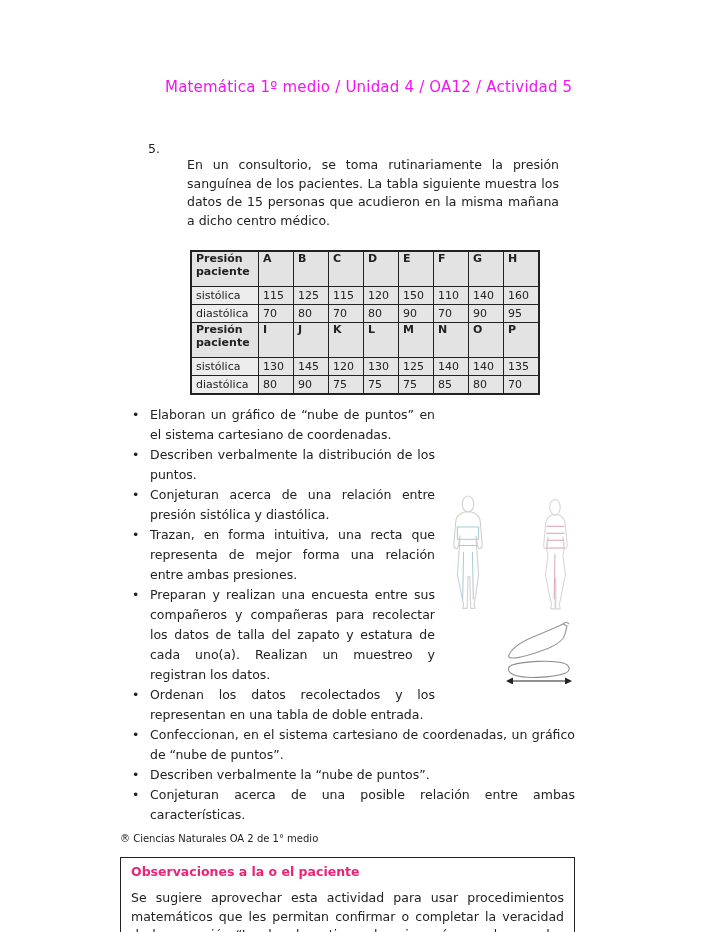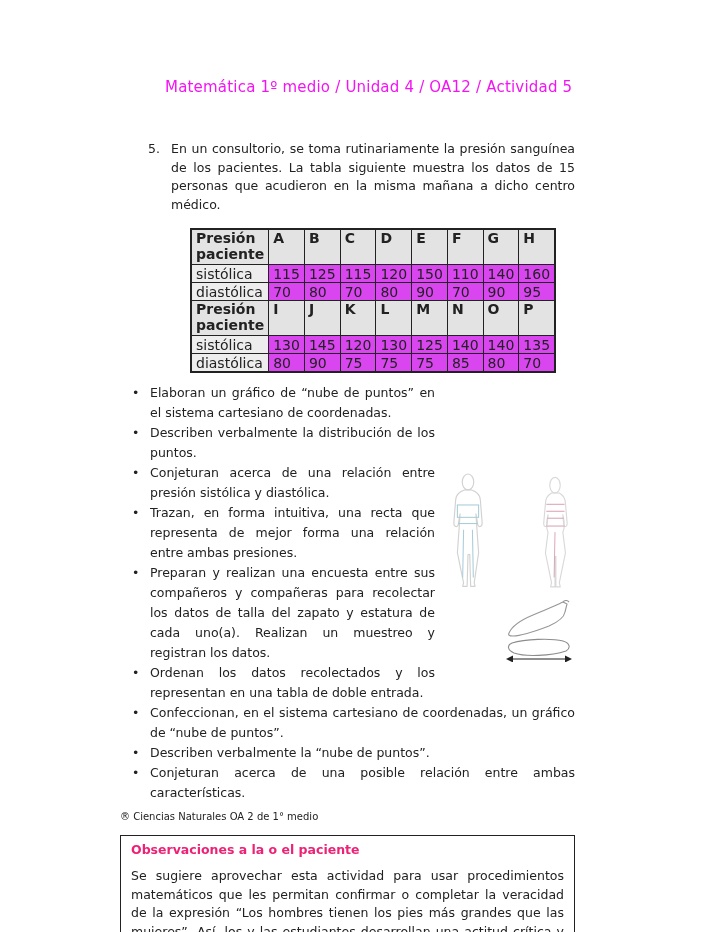--- a/index.html
+++ b/index.html
@@ -4,29 +4,29 @@
 <style>
   html,body{margin:0;padding:0;background:#fff;}
   body{width:720px;height:932px;overflow:hidden;
        font-family:"DejaVu Sans","Liberation Sans",sans-serif;color:#222;}
   .page{box-sizing:border-box;width:632px;height:932px;padding:78px 57px 0 120px;}
 
   .title{margin:0 0 0 45px;font-size:15px;font-weight:normal;letter-spacing:.2px;}
 
   .problem{display:flex;margin:44px 0 0 28px;font-size:12.5px;line-height:18.5px;}
   .problem .num{width:14px;flex:0 0 auto;margin-right:9px;}
-  .problem p{margin:0;flex:1;text-align:justify;}
+  .problem p{margin:16px;flex:1;text-align:justify;}
 
-  table.ptable{margin:14px 0 0 70px;border-collapse:collapse;font-size:14px;
+  table.ptable{margin:4px 0 0 70px;border-collapse:collapse;font-size:11px;
                border:2px solid #222;}
   .ptable td,.ptable th{border:1px solid #222;padding:0 4px;text-align:left;
                         font-weight:normal;height:17px;}
   .ptable .hdr{font-weight:bold;vertical-align:top;height:34px;}
   .ptable .lbl{width:58px;}
-  .ptable .val{width:26px;background:#d946ef;}
+  .ptable .val{width:26px;background:#e5e5e5;}
 
   .bullets-section{margin-top:10px;}
   .figures{float:right;width:130px;margin:86px 0 0 10px;}
   .people{display:flex;justify-content:space-between;align-items:flex-end;}
   .footbox{margin-top:6px;text-align:right;}
 
   ul.bullets{margin:0;padding:0 0 0 30px;list-style:none;font-size:12.5px;line-height:20px;}
   ul.bullets li{position:relative;text-align:justify;}
   ul.bullets li::before{content:"\2022";position:absolute;left:-18px;}
 

